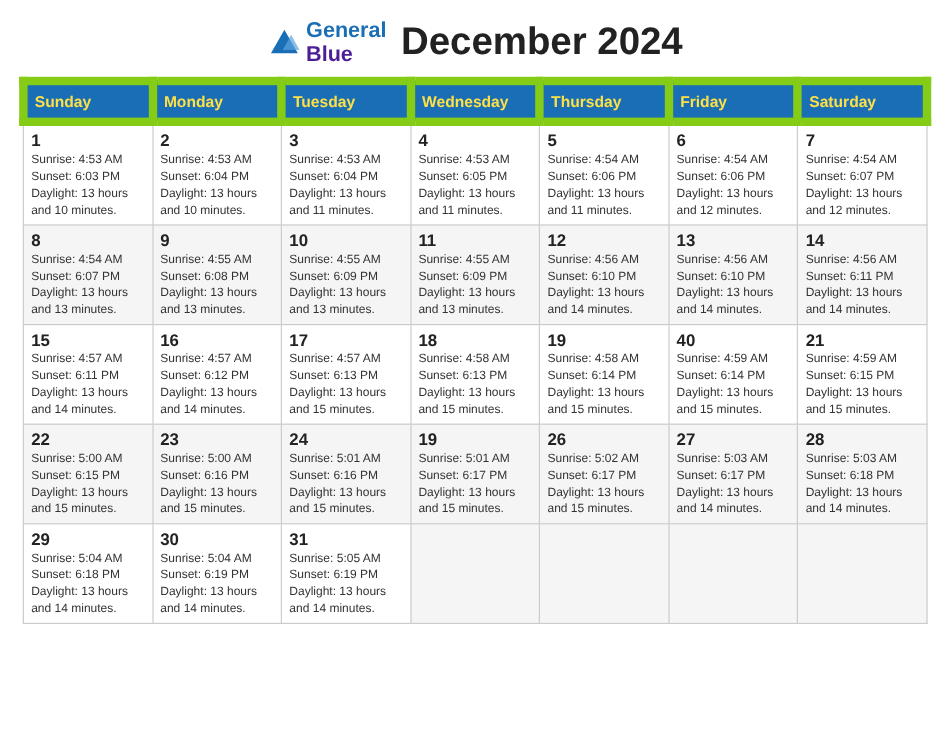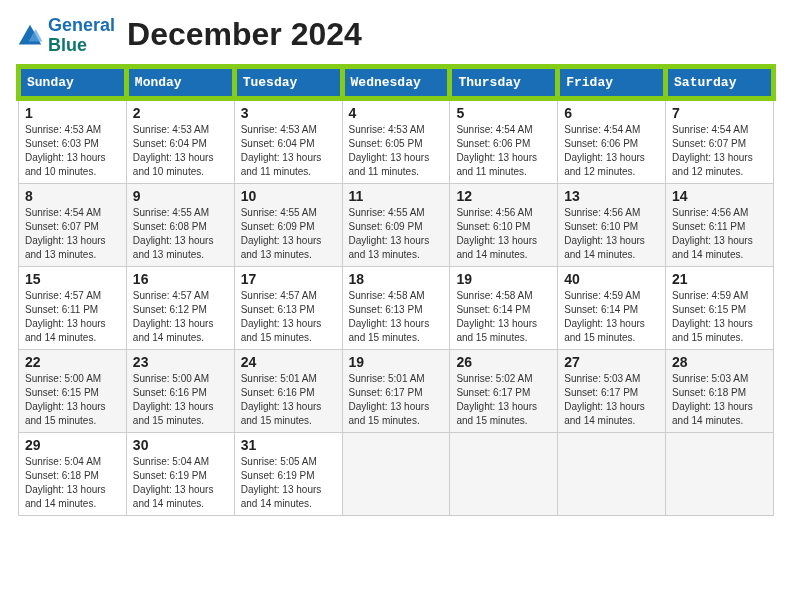--- a/index.html
+++ b/index.html
@@ -5,37 +5,37 @@
     * { box-sizing: border-box; margin: 0; padding: 0; }
     body {
       font-family: Arial, sans-serif;
       background: #fff;
       width: 792px;
       min-height: 612px;
       padding: 16px;
     }
     .header {
       display: flex;
-      justify-content: flex-start;
+      justify-content: center;
       align-items: flex-start;
       margin-bottom: 8px;
     }
     .logo {
       display: flex;
       align-items: center;
       gap: 4px;
     }
     .logo-text {
       font-size: 18px;
       font-weight: bold;
       color: #333;
       line-height: 1.1;
     }
     .logo-text span {
-      color: #0f766e;
+      color: #4c1d95;
     }
     .logo-icon {
       width: 28px;
       height: 28px;
     }
     .title-block {
       text-align: right;
       margin-left: 12px;
     }
     .main-title {
@@ -47,27 +47,26 @@
       font-size: 15px;
       color: #444;
     }
     table {
       width: 100%;
       border-collapse: collapse;
       font-size: 11px;
     }
     thead tr th {
       background: #1a6eb5;
-      color: #ffffff;
+      color: #fde047;
       text-align: left;
       padding: 6px 6px;
       font-size: 13px;
       font-weight: bold;
-      border: 5px solid #84cc16;
-      font-family: Liberation Mono, monospace;
+      border: 7px solid #84cc16;
     }
     tbody tr {
       background: #fff;
     }
     tbody tr:nth-child(even) {
       background: #f5f5f5;
     }
     tbody td {
       border: 1px solid #ccc;
       padding: 4px 6px;

